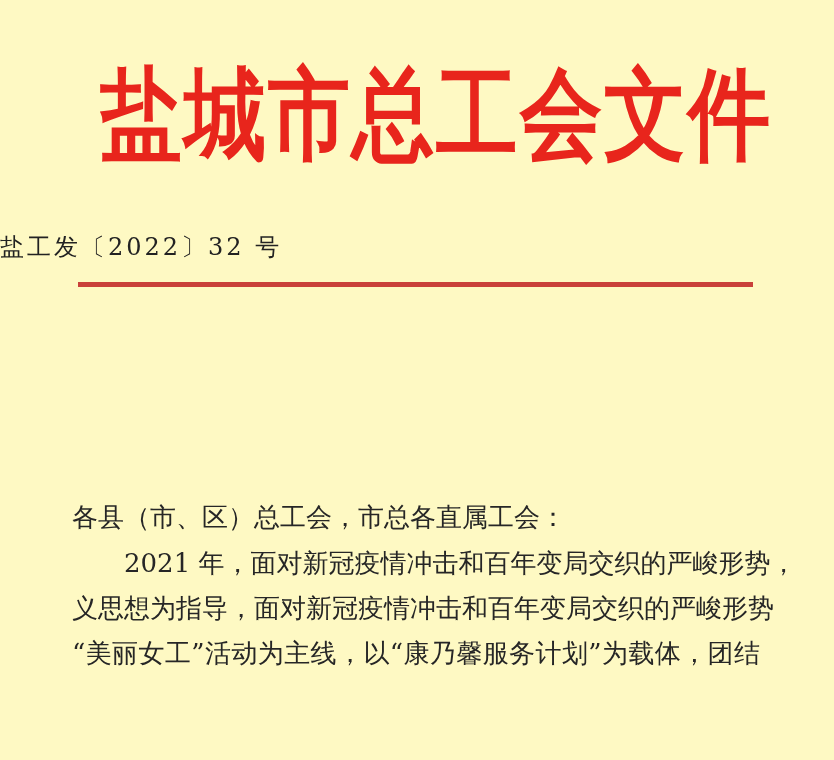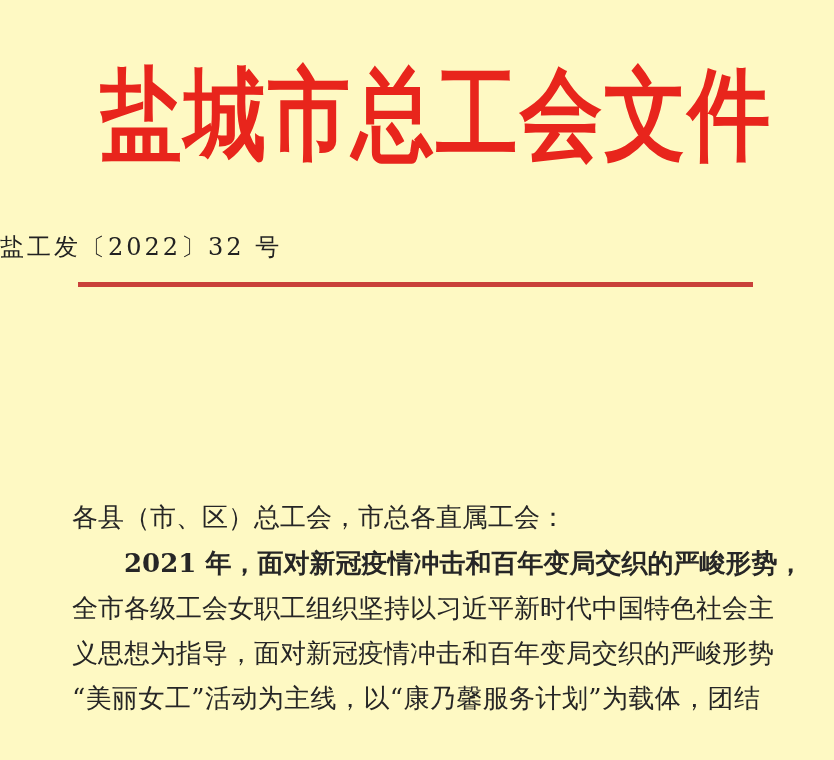--- a/index.html
+++ b/index.html
@@ -82,37 +82,35 @@
   }
   .body-line {
     height: 45px;
     line-height: 45px;
     text-align: justify;
     text-align-last: justify;
     white-space: nowrap;
   }
   .body-line.first {
     text-indent: 52px;
-    font-weight: bold;
   }
 </style>
 </head>
 <body>
 
 <div class="page">
 
   <div class="header-title">盐城市总工会文件</div>
 
   <div class="doc-number">盐工发〔2022〕32 号</div>
 
   <div class="red-rule"></div>
 
 
   <div class="salutation">各县（市、区）总工会，市总各直属工会：</div>
 
   <div class="body-text">
     <div class="body-line first">2021 年，面对新冠疫情冲击和百年变局交织的严峻形势，</div>
-    <div class="body-line">全市各级工会女职工组织坚持以习近平新时代中国特色社会主</div>
     <div class="body-line">义思想为指导，面对新冠疫情冲击和百年变局交织的严峻形势</div>
     <div class="body-line">“美丽女工”活动为主线，以“康乃馨服务计划”为载体，团结</div>
   </div>
 
 </div>
 
 </body></html>

